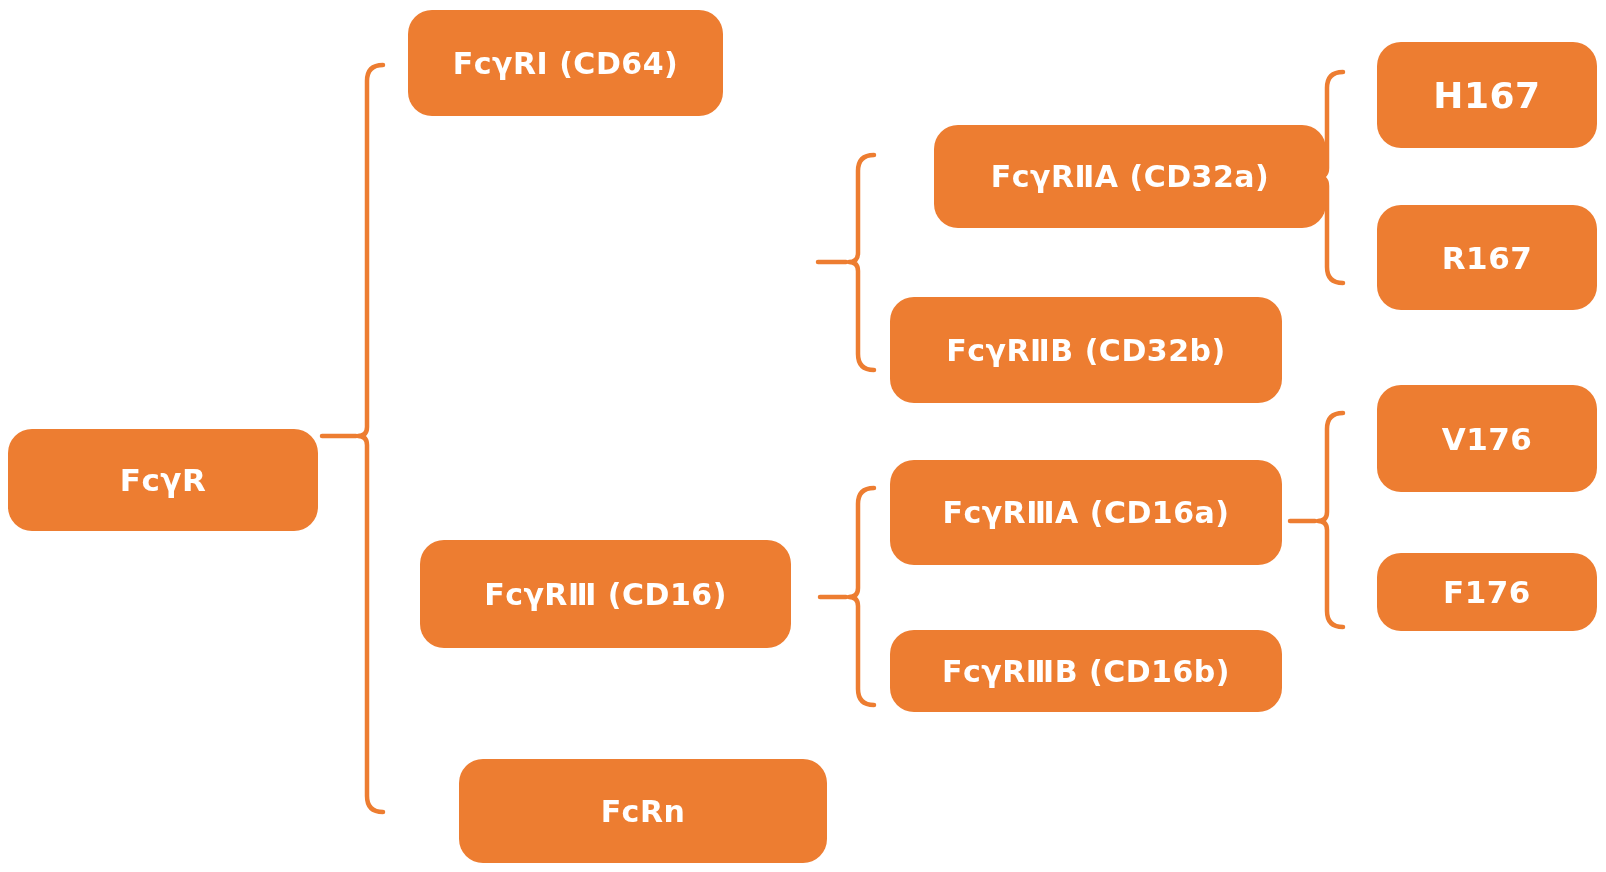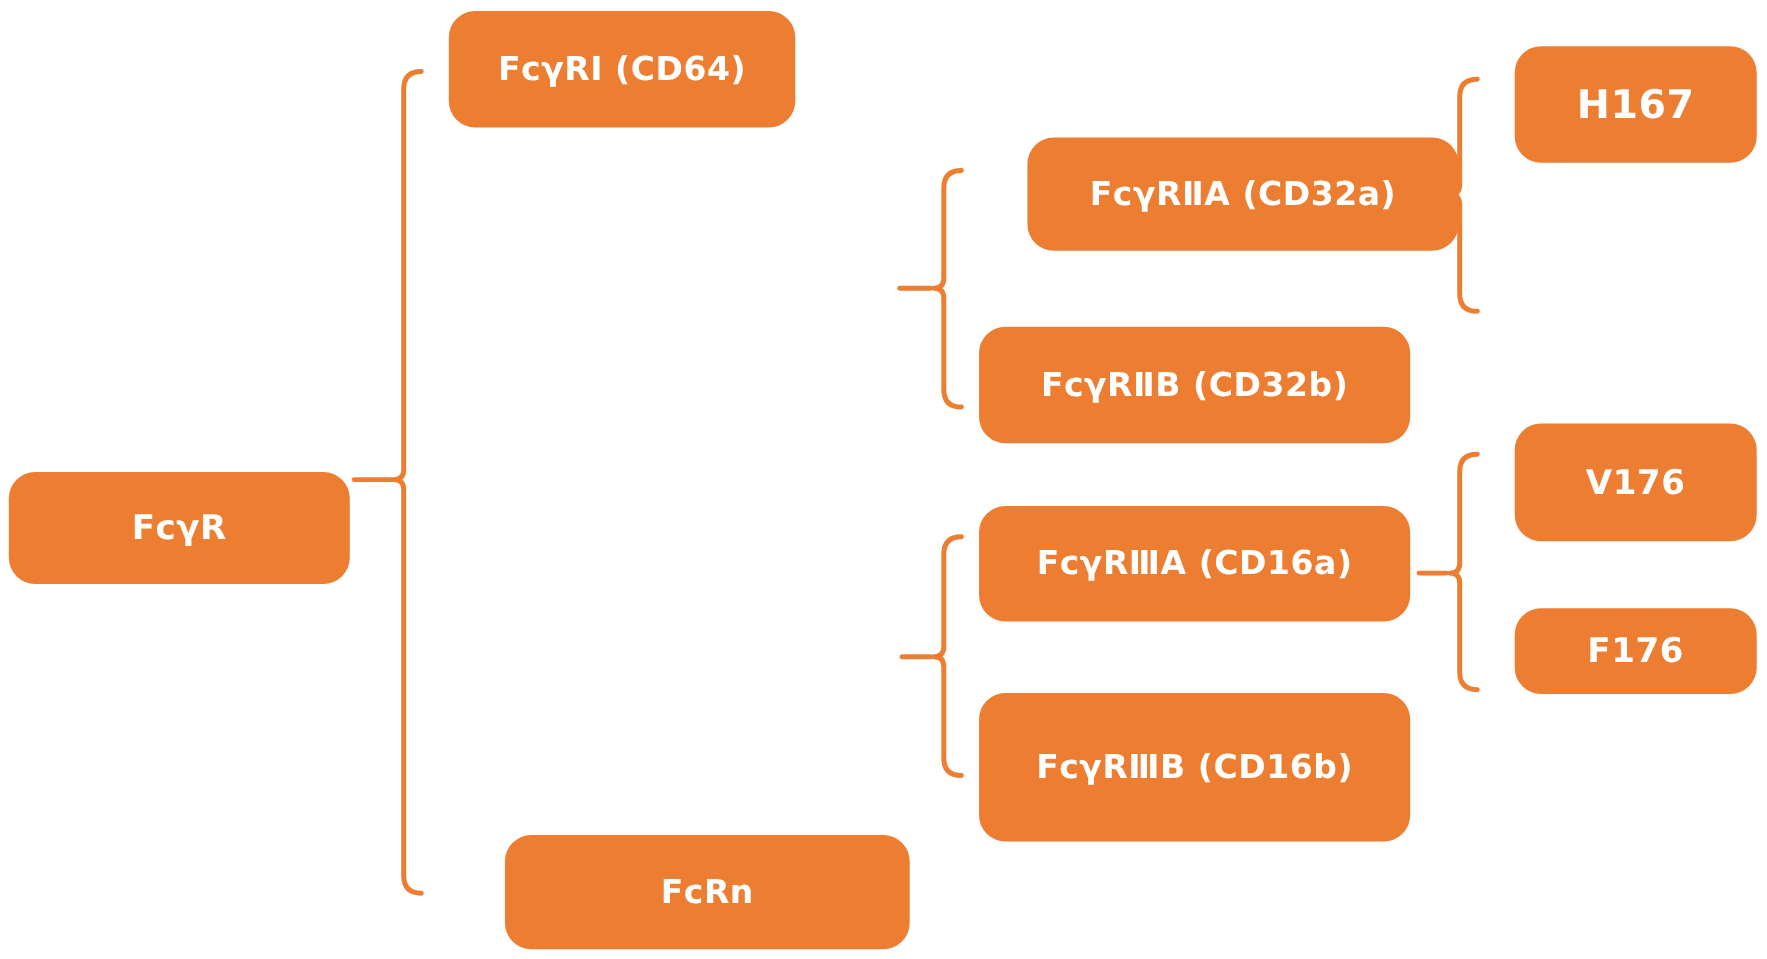--- a/index.html
+++ b/index.html
@@ -42,21 +42,21 @@
   }
   
   .n-root { left:   8px; top: 385px; width: 310px; height: 102px; font-size: 31px; margin-top: 44px; }
   .n-r1   { left: 408px; top:  10px; width: 315px; height: 106px; }
   .n-r2   { left: 420px; top: 210px; width: 371px; height: 104px; }
   .n-r3   { left: 420px; top: 540px; width: 371px; height: 108px; }
   .n-rn   { left: 422px; top: 759px; width: 368px; height: 104px; margin-left: 37px; }
   .n-r2a  { left: 890px; top: 125px; width: 392px; height: 103px; margin-left: 44px; }
   .n-r2b  { left: 890px; top: 297px; width: 392px; height: 106px; }
   .n-r3a  { left: 890px; top: 460px; width: 392px; height: 105px; }
-  .n-r3b  { left: 890px; top: 630px; width: 392px; height: 135px; }
+  .n-r3b  { left: 890px; top: 630px; width: 392px; height: 82px; }
   .n-h167 { left: 1377px; top:  42px; width: 220px; height: 106px; font-size: 36px; }
   .n-r167 { left: 1377px; top: 205px; width: 220px; height: 105px; font-size: 31px; }
   .n-v176 { left: 1377px; top: 385px; width: 220px; height: 107px; font-size: 31px; }
   .n-f176 { left: 1377px; top: 553px; width: 220px; height: 78px; font-size: 31px; }
 </style>
 </head>
 <body>
 
 <div class="canvas">
 
@@ -79,24 +79,26 @@
     <path d="M 1343 72 Q 1327 72 1327 88 L 1327 168 Q 1327 177 1318 177 Q 1327 177 1327 186 L 1327 267 Q 1327 283 1343 283"></path>
 
     <line x1="1290" y1="521" x2="1315" y2="521"></line>
 
     <path d="M 1343 413 Q 1327 413 1327 429 L 1327 512 Q 1327 521 1318 521 Q 1327 521 1327 530 L 1327 611 Q 1327 627 1343 627"></path>
   </svg>
 
   <div class="node n-root">FcγR</div>
 
   <div class="node n-r1">FcγRⅠ (CD64)</div>
+  <div class="node n-r3">FcγRⅢ (CD16)</div>
   <div class="node n-rn">FcRn</div>
 
   <div class="node n-r2a">FcγRⅡA (CD32a)</div>
   <div class="node n-r2b">FcγRⅡB (CD32b)</div>
   <div class="node n-r3a">FcγRⅢA (CD16a)</div>
   <div class="node n-r3b">FcγRⅢB (CD16b)</div>
 
   <div class="node n-h167">H167</div>
+  <div class="node n-r167">R167</div>
   <div class="node n-v176">V176</div>
   <div class="node n-f176">F176</div>
 
 </div>
 
 </body></html>

